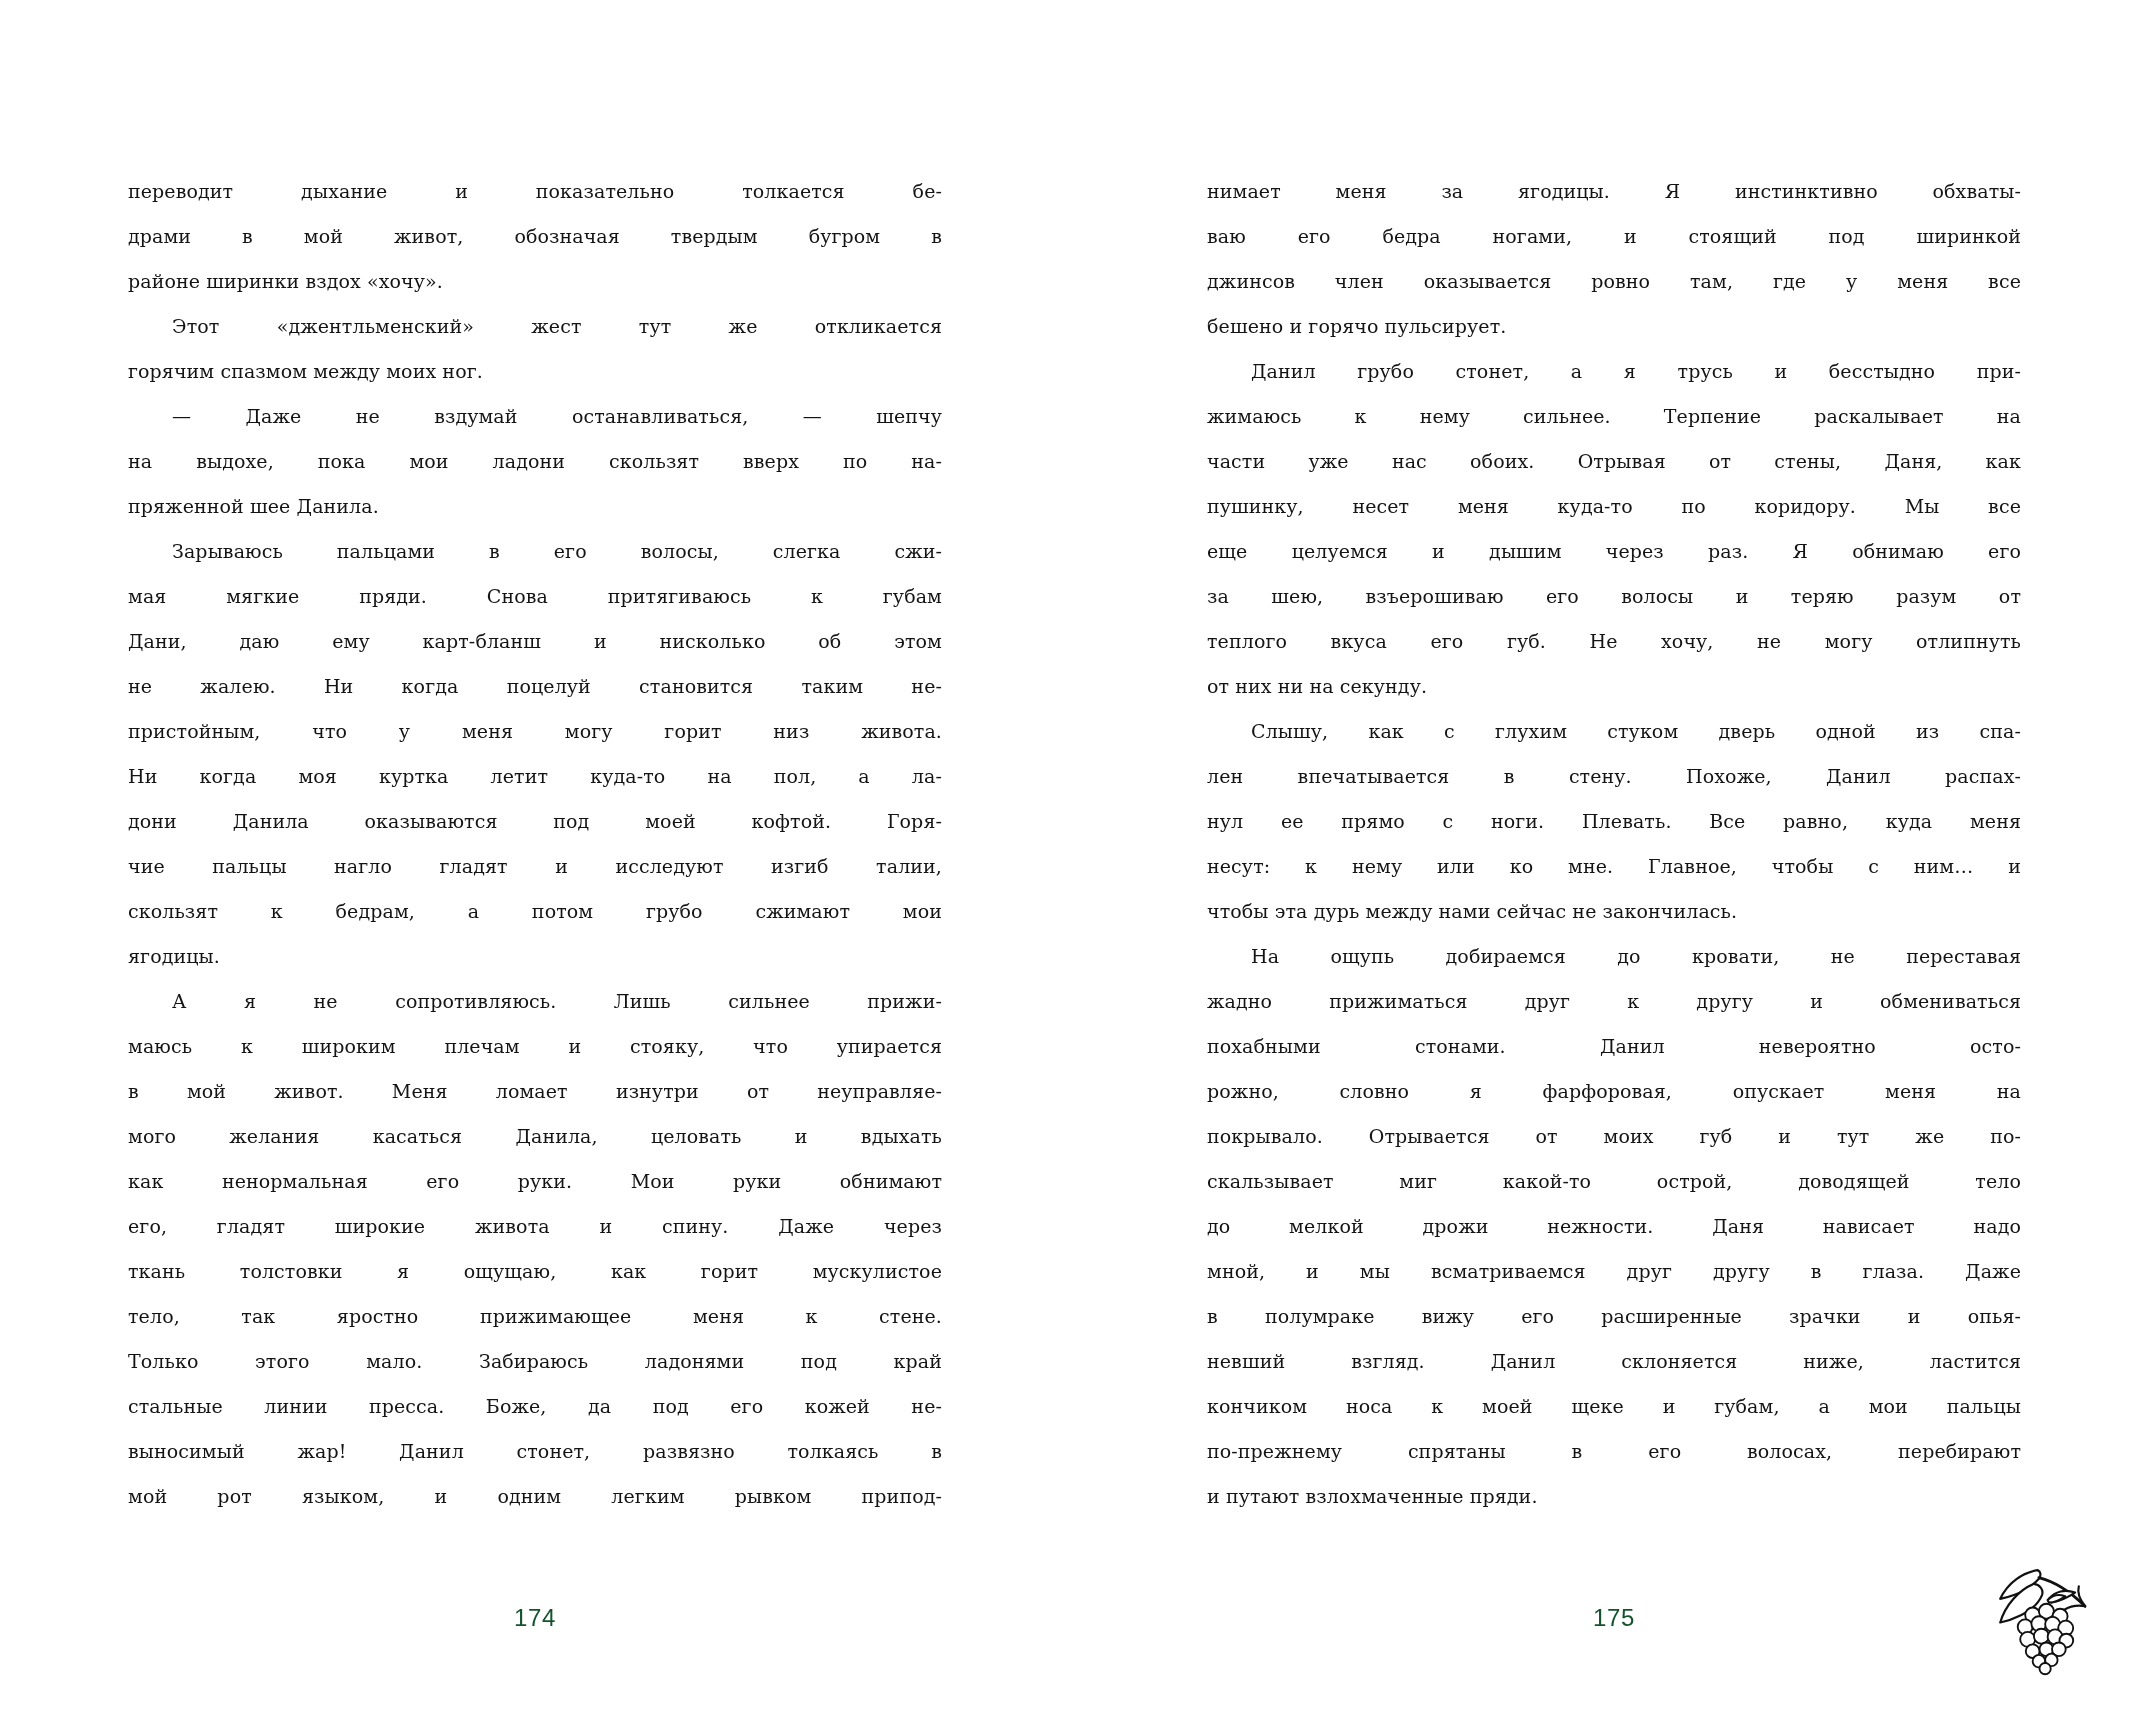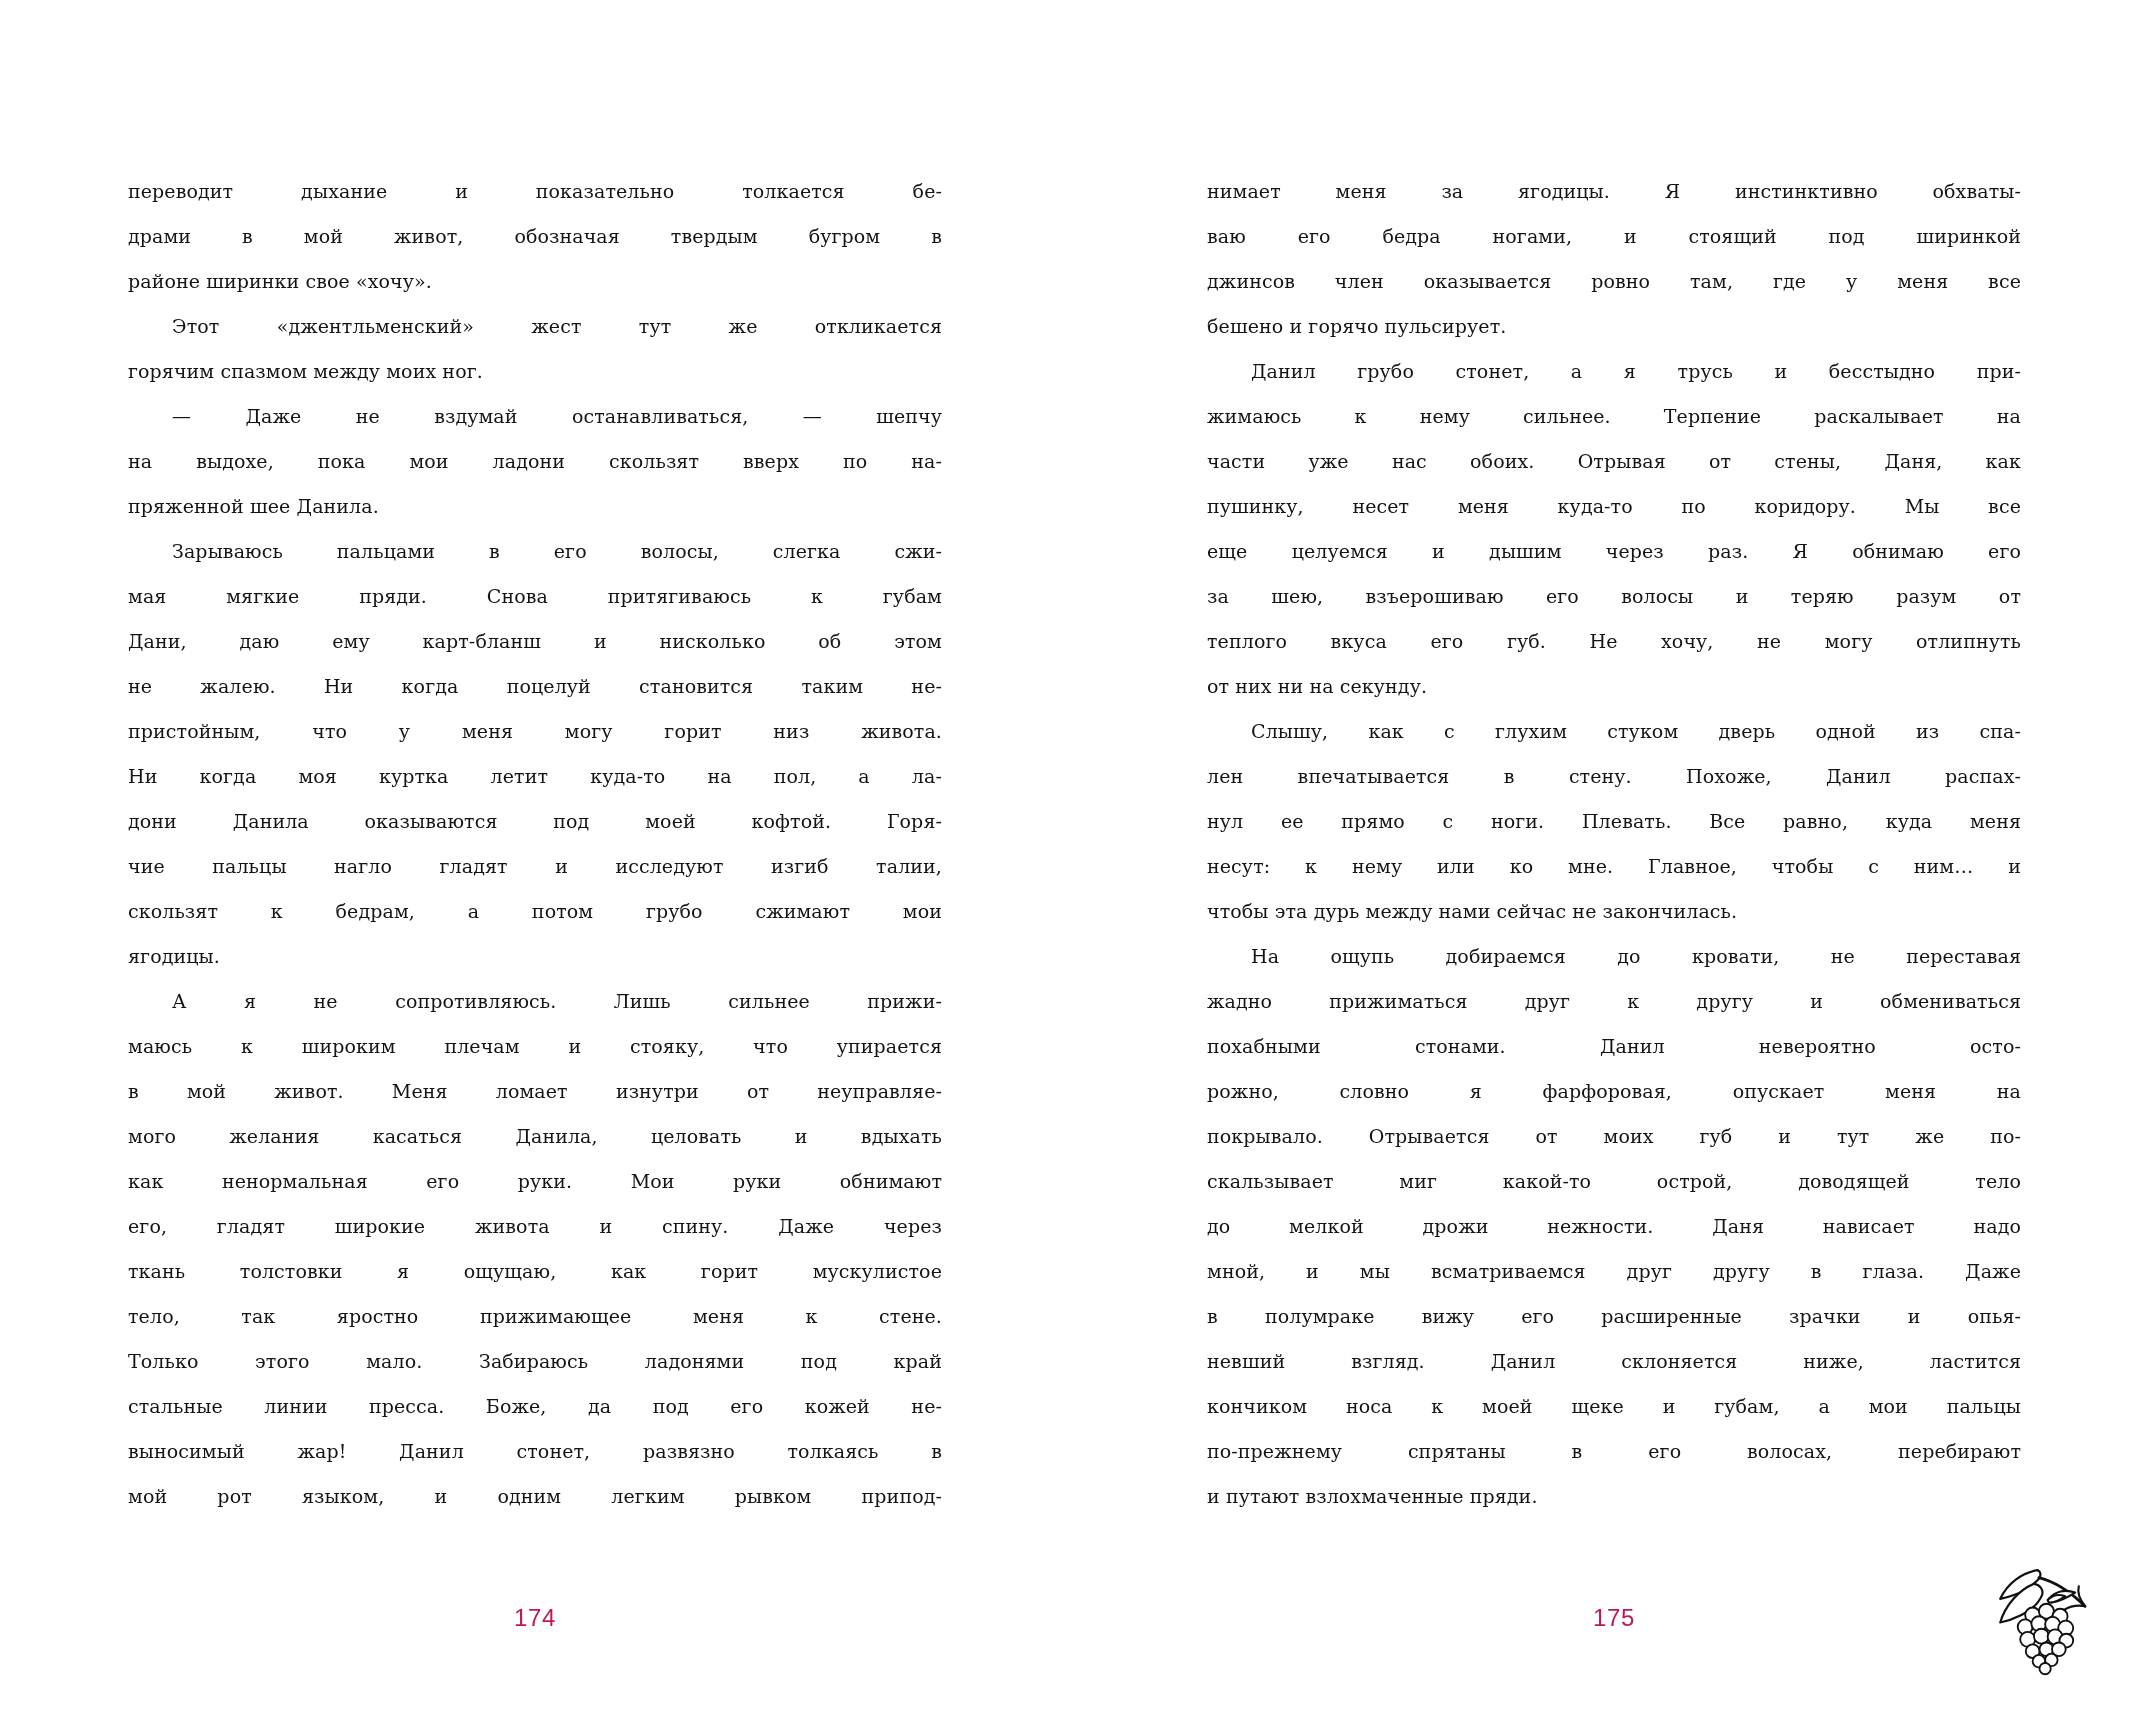--- a/index.html
+++ b/index.html
@@ -26,42 +26,42 @@
   .line.ind  { padding-left: 44px; }
   .page-num {
     position: absolute;
     top: 1604px;
     width: 814px;
     text-align: center;
     font-family: "Liberation Sans", sans-serif;
     font-size: 24px;
     font-weight: 400;
     letter-spacing: 0.7px;
-    color: #be185d;
+    color: #14532d;
   }
   .page-num-left  { left: 128px; }
   .page-num-right { left: 1207px; }
   .ornament {
     position: absolute;
     left: 1994px;
     top: 1560px;
     width: 106px;
     height: 125px;
   }
   .ornament svg { width: 100%; height: 100%; display: block; }
 </style>
 </head>
 <body>
 
 <div class="spread">
 
   <div class="text-col col-left">
       <div class="line just">переводит дыхание и показательно толкается бе-</div>
       <div class="line just">драми в мой живот, обозначая твердым бугром в</div>
-      <div class="line">районе ширинки свое «хочу».</div>
+      <div class="line">районе ширинки вздох «хочу».</div>
       <div class="line just ind">Этот «джентльменский» жест тут же откликается</div>
       <div class="line">горячим спазмом между моих ног.</div>
       <div class="line just ind">— Даже не вздумай останавливаться, — шепчу</div>
       <div class="line just">на выдохе, пока мои ладони скользят вверх по на-</div>
       <div class="line">пряженной шее Данила.</div>
       <div class="line just ind">Зарываюсь пальцами в его волосы, слегка сжи-</div>
       <div class="line just">мая мягкие пряди. Снова притягиваюсь к губам</div>
       <div class="line just">Дани, даю ему карт-бланш и нисколько об этом</div>
       <div class="line just">не жалею. Ни когда поцелуй становится таким не-</div>
       <div class="line just">пристойным, что у меня могу горит низ живота.</div>

